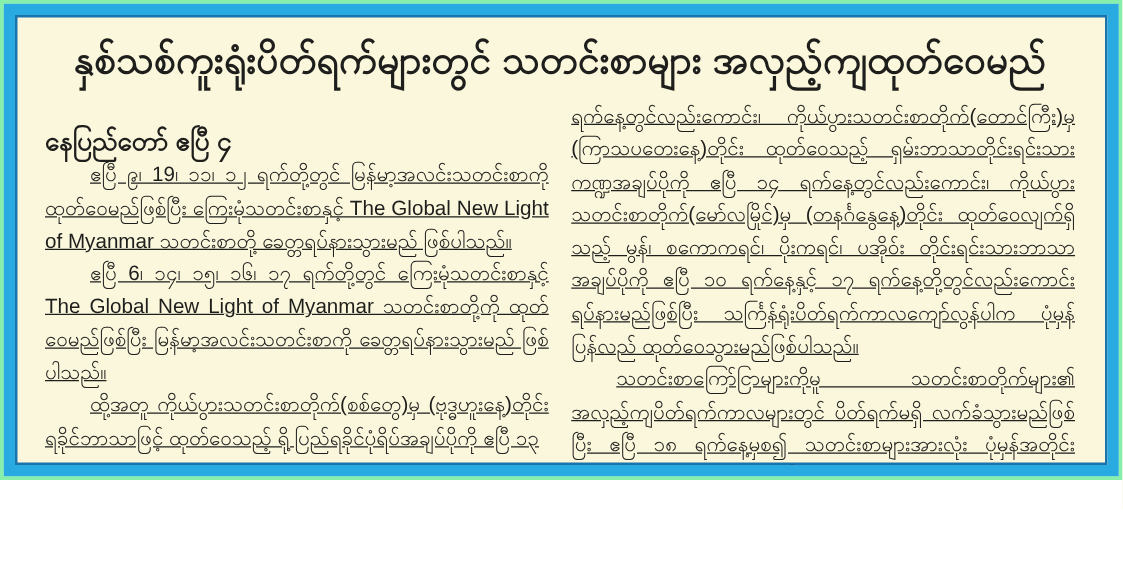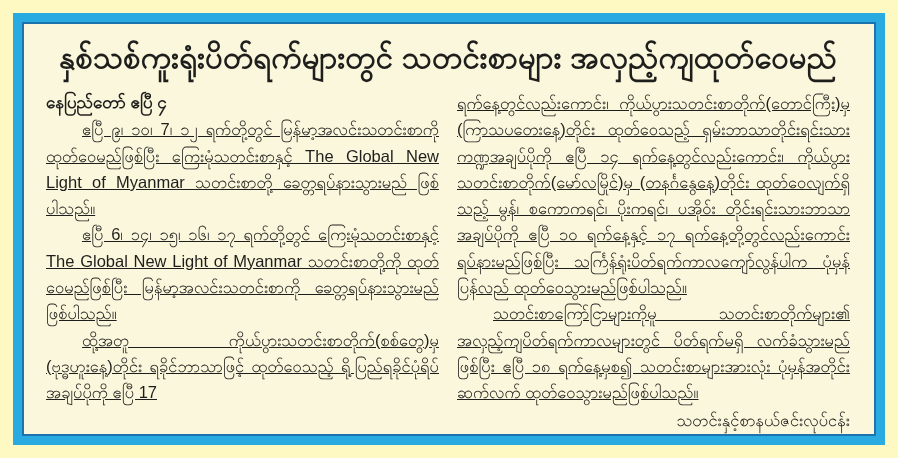--- a/index.html
+++ b/index.html
@@ -8,23 +8,23 @@
     --inner-line: #1b74ae;
     --ink: #1e1e1c;
   }
   * { box-sizing: border-box; margin: 0; padding: 0; }
   html, body {
     background: #ffffff;
     font-family: "Liberation Sans", "DejaVu Sans", sans-serif;
   }
   .page {
     width: 898px;
-    height: 458px;
-    background: #fef9c3;
-    padding: 13px;
+    height: 384px;
+    background: #86efac;
+    padding: 3px;
   }
   .frame {
     width: 100%;
     height: 100%;
     background: var(--paper);
     border: 9px solid var(--border);
     box-shadow: inset 0 0 0 2px var(--inner-line);
     padding: 8px 26px 8px 24px;
     overflow: hidden;
   }
@@ -45,21 +45,22 @@
   .col {
     flex: 1 1 0;
     min-width: 0;
     color: var(--ink);
     font-size: 16.5px;
     line-height: 26.3px;
     text-align: justify;
   }
   .dateline {
     font-weight: bold;
-    font-size: 17px;
+    font-size: 21px;
+    margin-top: 21px;
   }
   .para { margin: 0; text-decoration: underline; }
   .para.indent { text-indent: 36px; }
   .byline {
     font-weight: normal;
     text-align: right;
     margin-top: 1px;
   }
 </style>
 </head>
@@ -67,23 +68,23 @@
 
 <div class="page">
   <div class="frame">
 
     <h1 class="headline">နှစ်သစ်ကူးရုံးပိတ်ရက်များတွင် သတင်းစာများ အလှည့်ကျထုတ်ဝေမည်</h1>
 
     <div class="columns">
 
       <div class="col">
         <p class="dateline">နေပြည်တော် ဧပြီ ၄</p>
-        <p class="para indent">ဧပြီ ၉၊ ၁၀၊ 7၊ ၁၂ ရက်တို့တွင် မြန်မာ့အလင်းသတင်းစာကို ထုတ်ဝေမည်ဖြစ်ပြီး ကြေးမုံသတင်းစာနှင့် The Global New Light of Myanmar သတင်းစာတို့ ခေတ္တရပ်နားသွားမည် ဖြစ်ပါသည်။</p>
+        <p class="para indent">ဧပြီ ၉၊ 19၊ ၁၁၊ ၁၂ ရက်တို့တွင် မြန်မာ့အလင်းသတင်းစာကို ထုတ်ဝေမည်ဖြစ်ပြီး ကြေးမုံသတင်းစာနှင့် The Global New Light of Myanmar သတင်းစာတို့ ခေတ္တရပ်နားသွားမည် ဖြစ်ပါသည်။</p>
         <p class="para indent">ဧပြီ 6၊ ၁၄၊ ၁၅၊ ၁၆၊ ၁၇ ရက်တို့တွင် ကြေးမုံသတင်းစာနှင့် The Global New Light of Myanmar သတင်းစာတို့ကို ထုတ်ဝေမည်ဖြစ်ပြီး မြန်မာ့အလင်းသတင်းစာကို ခေတ္တရပ်နားသွားမည် ဖြစ်ပါသည်။</p>
-        <p class="para indent">ထို့အတူ ကိုယ်ပွားသတင်းစာတိုက်(စစ်တွေ)မှ (ဗုဒ္ဓဟူးနေ့)တိုင်း ရခိုင်ဘာသာဖြင့် ထုတ်ဝေသည့် ရို့ပြည်ရခိုင်ပုံရိပ်အချပ်ပိုကို ဧပြီ 17</p>
+        <p class="para indent">ထို့အတူ ကိုယ်ပွားသတင်းစာတိုက်(စစ်တွေ)မှ (ဗုဒ္ဓဟူးနေ့)တိုင်း ရခိုင်ဘာသာဖြင့် ထုတ်ဝေသည့် ရို့ပြည်ရခိုင်ပုံရိပ်အချပ်ပိုကို ဧပြီ ၁၃</p>
       </div>
 
       <div class="col">
         <p class="para">ရက်နေ့တွင်လည်းကောင်း၊ ကိုယ်ပွားသတင်းစာတိုက်(တောင်ကြီး)မှ (ကြာသပတေးနေ့)တိုင်း ထုတ်ဝေသည့် ရှမ်းဘာသာတိုင်းရင်းသားကဏ္ဍအချပ်ပိုကို ဧပြီ ၁၄ ရက်နေ့တွင်လည်းကောင်း၊ ကိုယ်ပွားသတင်းစာတိုက်(မော်လမြိုင်)မှ (တနင်္ဂနွေနေ့)တိုင်း ထုတ်ဝေလျက်ရှိသည့် မွန်၊ စကောကရင်၊ ပိုးကရင်၊ ပအိုဝ်း တိုင်းရင်းသားဘာသာအချပ်ပိုကို ဧပြီ ၁၀ ရက်နေ့နှင့် ၁၇ ရက်နေ့တို့တွင်လည်းကောင်း ရပ်နားမည်ဖြစ်ပြီး သင်္ကြန်ရုံးပိတ်ရက်ကာလကျော်လွန်ပါက ပုံမှန် ပြန်လည် ထုတ်ဝေသွားမည်ဖြစ်ပါသည်။</p>
         <p class="para indent">သတင်းစာကြော်ငြာများကိုမူ သတင်းစာတိုက်များ၏ အလှည့်ကျပိတ်ရက်ကာလများတွင် ပိတ်ရက်မရှိ လက်ခံသွားမည်ဖြစ်ပြီး ဧပြီ ၁၈ ရက်နေ့မှစ၍ သတင်းစာများအားလုံး ပုံမှန်အတိုင်း ဆက်လက် ထုတ်ဝေသွားမည်ဖြစ်ပါသည်။</p>
         <p class="byline">သတင်းနှင့်စာနယ်ဇင်းလုပ်ငန်း</p>
       </div>
 
     </div>
   </div>

